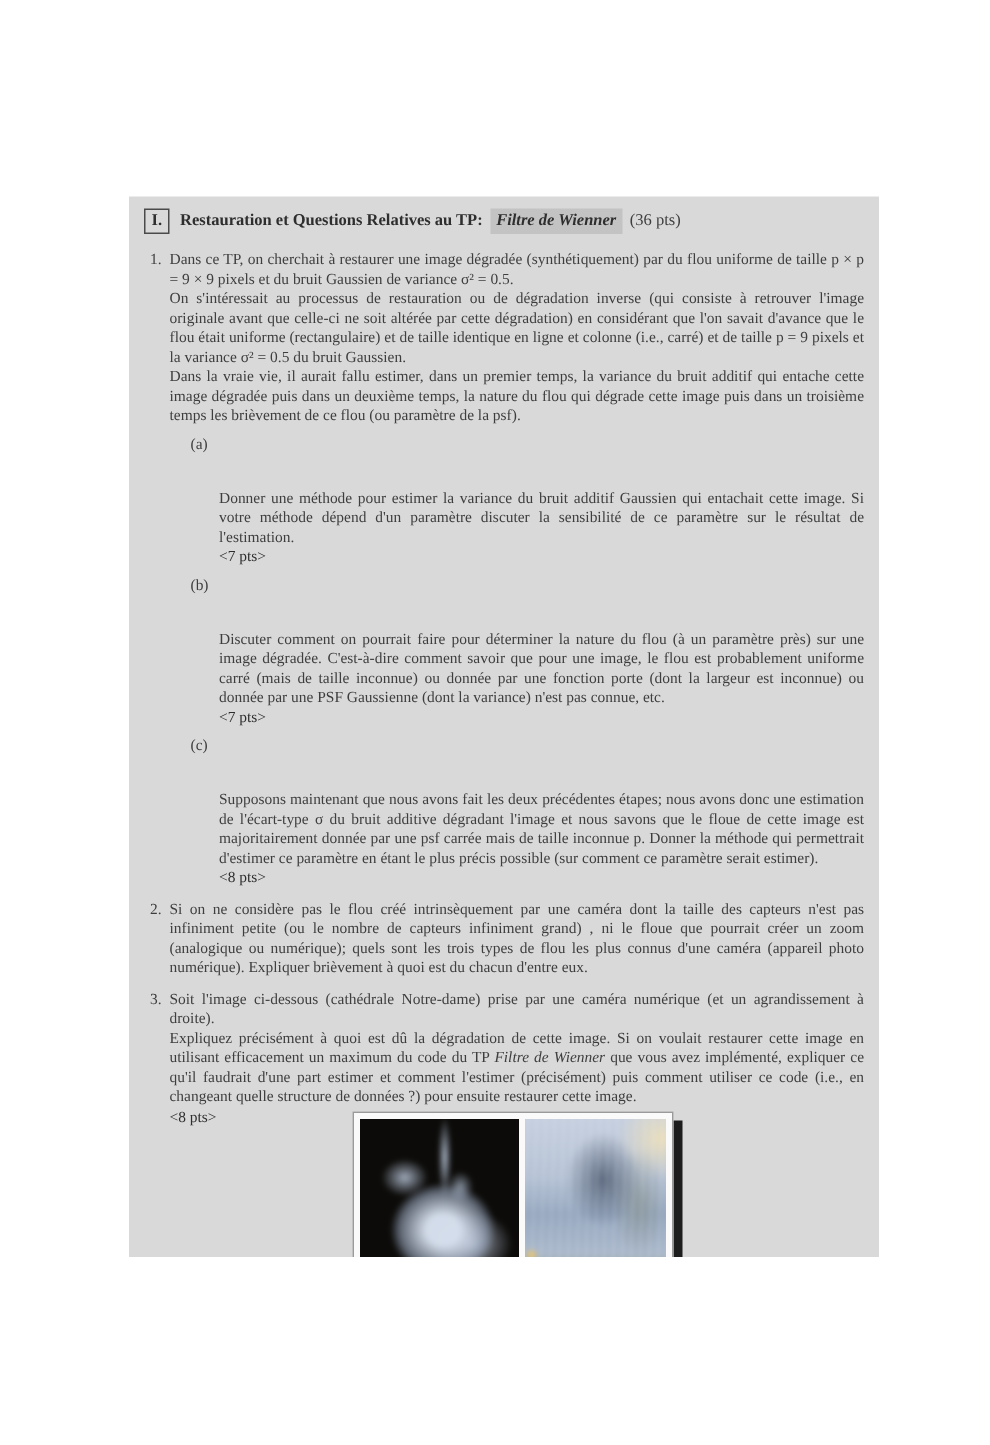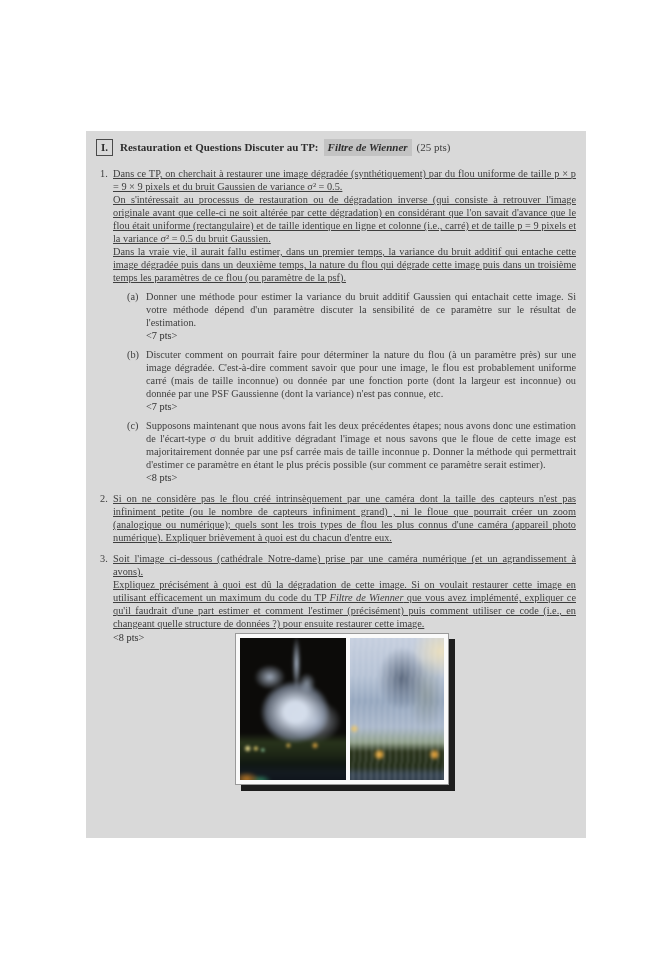--- a/index.html
+++ b/index.html
@@ -28,24 +28,24 @@
     padding:1px 4px;margin-left:5px;
   }
   .sec-pts{margin-left:5px;color:#3e3e3e;}
   
   .q{display:flex;align-items:flex-start;}
   .q1{margin-top:11px;}
   .q2{margin-top:8px;}
   .q3{margin-top:8px;}
   .q-num{flex:none;width:13px;margin-left:4px;color:#3e3e3e;}
   .q-body{flex:1;min-width:0;}
-  .q-body p{margin:0;text-align:justify;text-decoration:underline;}
+  .q-body p{margin:0;text-align:justify;}
   .subq{display:flex;align-items:flex-start;margin-left:14px;margin-top:6px;}
   .subq-label{flex:none;width:19px;color:#3e3e3e;}
-  .subq-text{flex:1;min-width:0;text-align:justify;}
+  .subq-text{flex:1;min-width:0;text-align:justify;margin-top:36px;}
   .pts{font-weight:normal;color:#2e2e2e;}
   .italic{font-style:italic;}
   
   .figure-row{display:flex;align-items:flex-start;margin-top:1px;}
   .figure-pts{flex:none;}
   .photo-frame{
     flex:none;margin-left:91px;margin-top:2px;
     background:#fafafa;border:1px solid #9a9a9a;
     padding:4px;display:flex;gap:4px;
     box-shadow:6px 6px 0 #1d1d1d;
@@ -99,31 +99,31 @@
       #aebccf;
   }
 </style>
 </head>
 <body>
 
 <div class="panel">
 
   <div class="sec-header">
     <span class="sec-numbox">I.</span>
-    <span class="sec-title">Restauration et Questions Discuter au TP:</span>
+    <span class="sec-title">Restauration et Questions Relatives au TP:</span>
     <span class="sec-highlight">Filtre de Wienner</span>
-    <span class="sec-pts">(25 pts)</span>
+    <span class="sec-pts">(36 pts)</span>
   </div>
 
   <div class="q q1">
     <span class="q-num">1.</span>
     <div class="q-body">
       <p>Dans ce TP, on cherchait à restaurer une image dégradée (synthétiquement) par du flou uniforme de taille p × p = 9 × 9 pixels et du bruit Gaussien de variance σ² = 0.5.</p>
       <p>On s'intéressait au processus de restauration ou de dégradation inverse (qui consiste à retrouver l'image originale avant que celle-ci ne soit altérée par cette dégradation) en considérant que l'on savait d'avance que le flou était uniforme (rectangulaire) et de taille identique en ligne et colonne (i.e., carré) et de taille p = 9 pixels et la variance σ² = 0.5 du bruit Gaussien.</p>
-      <p>Dans la vraie vie, il aurait fallu estimer, dans un premier temps, la variance du bruit additif qui entache cette image dégradée puis dans un deuxième temps, la nature du flou qui dégrade cette image puis dans un troisième temps les paramètres de ce flou (ou paramètre de la psf).</p>
+      <p>Dans la vraie vie, il aurait fallu estimer, dans un premier temps, la variance du bruit additif qui entache cette image dégradée puis dans un deuxième temps, la nature du flou qui dégrade cette image puis dans un troisième temps les brièvement de ce flou (ou paramètre de la psf).</p>
 
       <div class="subq">
         <span class="subq-label">(a)</span>
         <div class="subq-text">
           <span>Donner une méthode pour estimer la variance du bruit additif Gaussien qui entachait cette image. Si votre méthode dépend d'un paramètre discuter la sensibilité de ce paramètre sur le résultat de l'estimation.</span>
           <div class="pts">&lt;7 pts&gt;</div>
         </div>
       </div>
 
       <div class="subq">
@@ -147,21 +147,21 @@
   <div class="q q2">
     <span class="q-num">2.</span>
     <div class="q-body">
       <p>Si on ne considère pas le flou créé intrinsèquement par une caméra dont la taille des capteurs n'est pas infiniment petite (ou le nombre de capteurs infiniment grand) , ni le floue que pourrait créer un zoom (analogique ou numérique); quels sont les trois types de flou les plus connus d'une caméra (appareil photo numérique). Expliquer brièvement à quoi est du chacun d'entre eux.</p>
     </div>
   </div>
 
   <div class="q q3">
     <span class="q-num">3.</span>
     <div class="q-body">
-      <p>Soit l'image ci-dessous (cathédrale Notre-dame) prise par une caméra numérique (et un agrandissement à avons).</p>
+      <p>Soit l'image ci-dessous (cathédrale Notre-dame) prise par une caméra numérique (et un agrandissement à droite).</p>
       <p><span>Expliquez précisément à quoi est dû la dégradation de cette image. Si on voulait restaurer cette image en utilisant efficacement un maximum du code du TP </span><span class="italic">Filtre de Wienner</span><span>  que vous avez implémenté, expliquer ce qu'il faudrait d'une part estimer et comment l'estimer (précisément) puis comment utiliser ce code (i.e., en changeant quelle structure de données ?)  pour ensuite restaurer cette image.</span></p>
 
       <div class="figure-row">
         <span class="pts figure-pts">&lt;8 pts&gt;</span>
         <div class="photo-frame">
           <div class="photo photo-left" title="Photo de nuit de la cathédrale Notre-Dame, floue">
             <div class="photo-art"></div>
           </div>
           <div class="photo photo-right" title="Agrandissement flou de la façade de la cathédrale">
             <div class="photo-art"></div>

